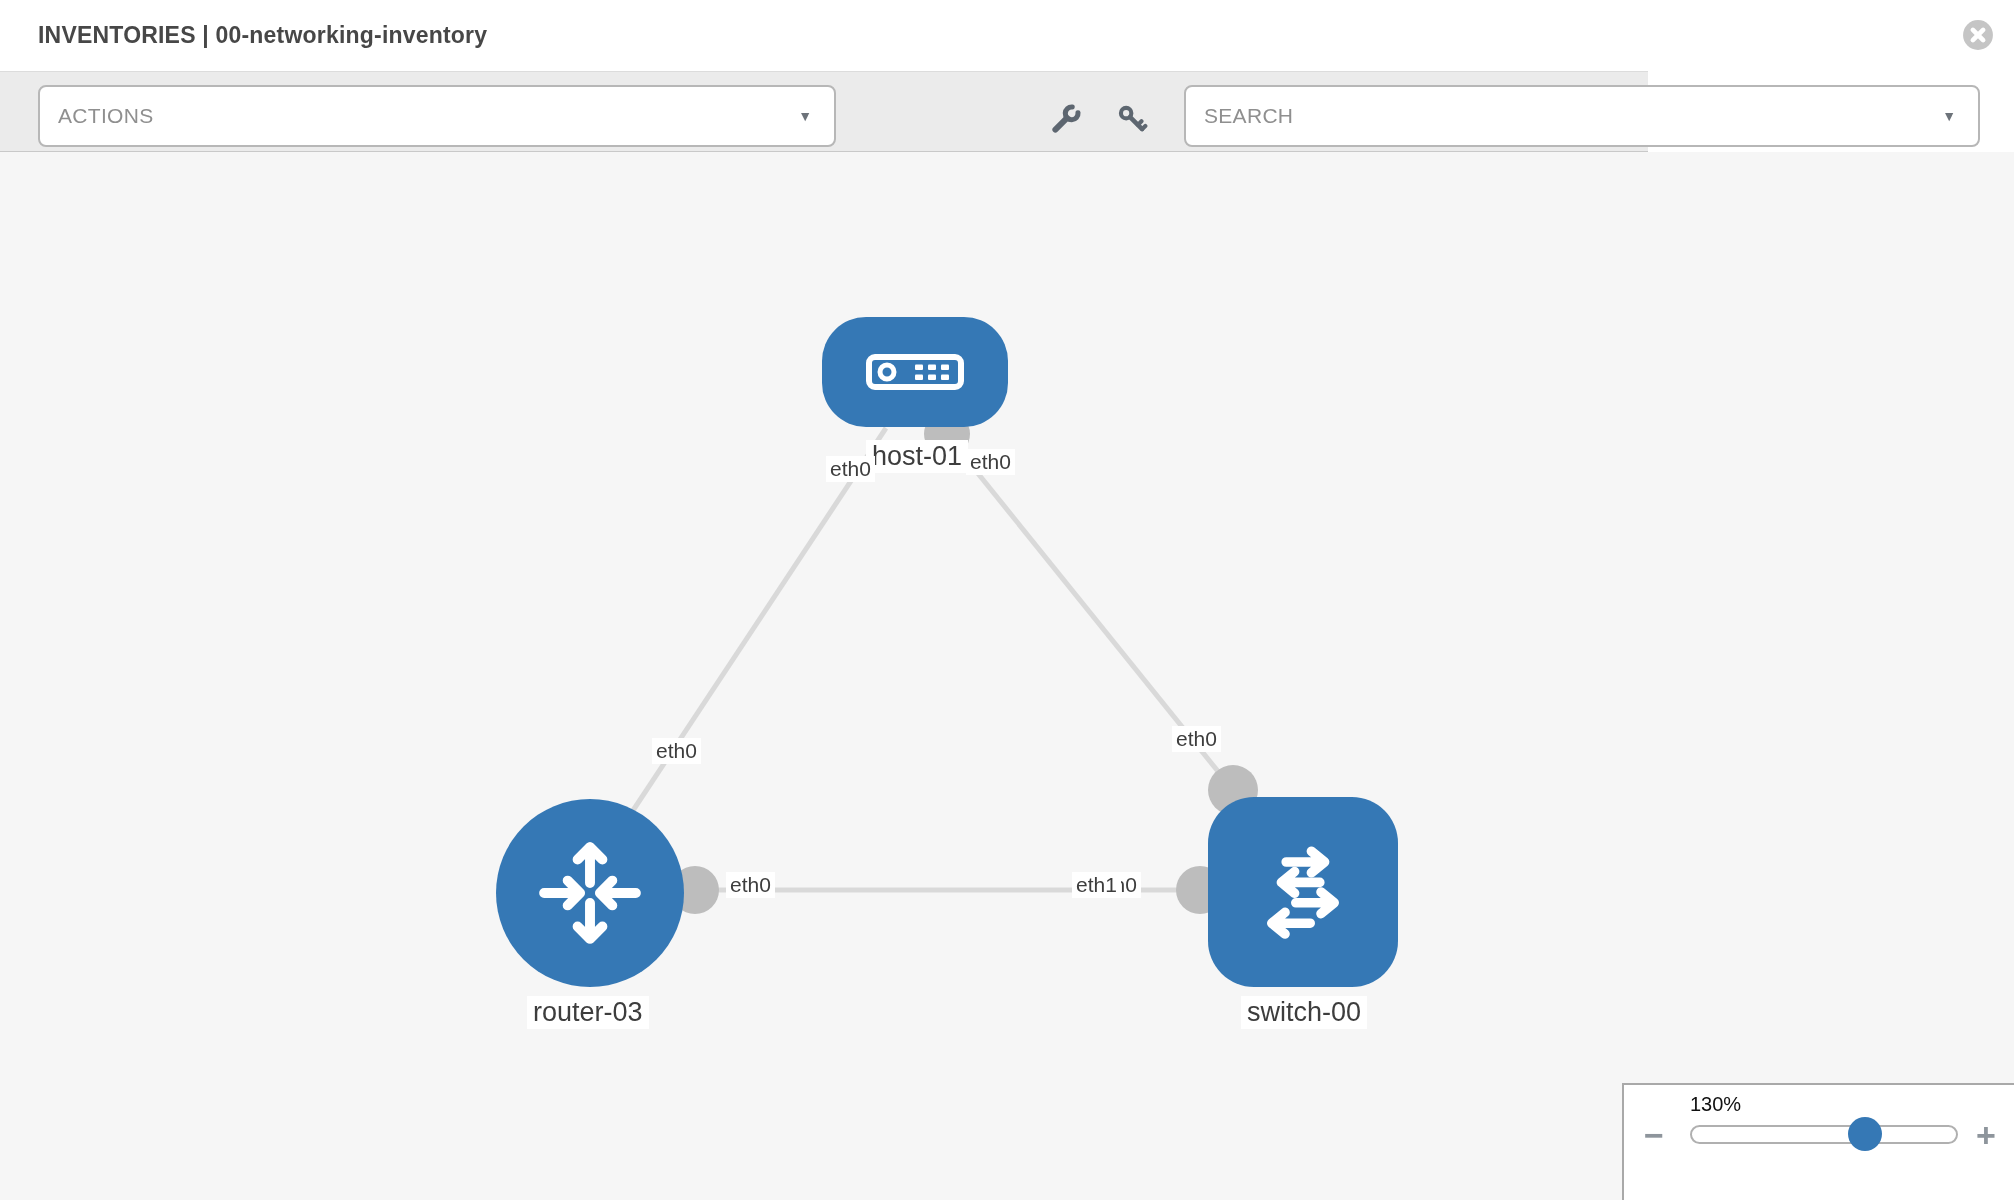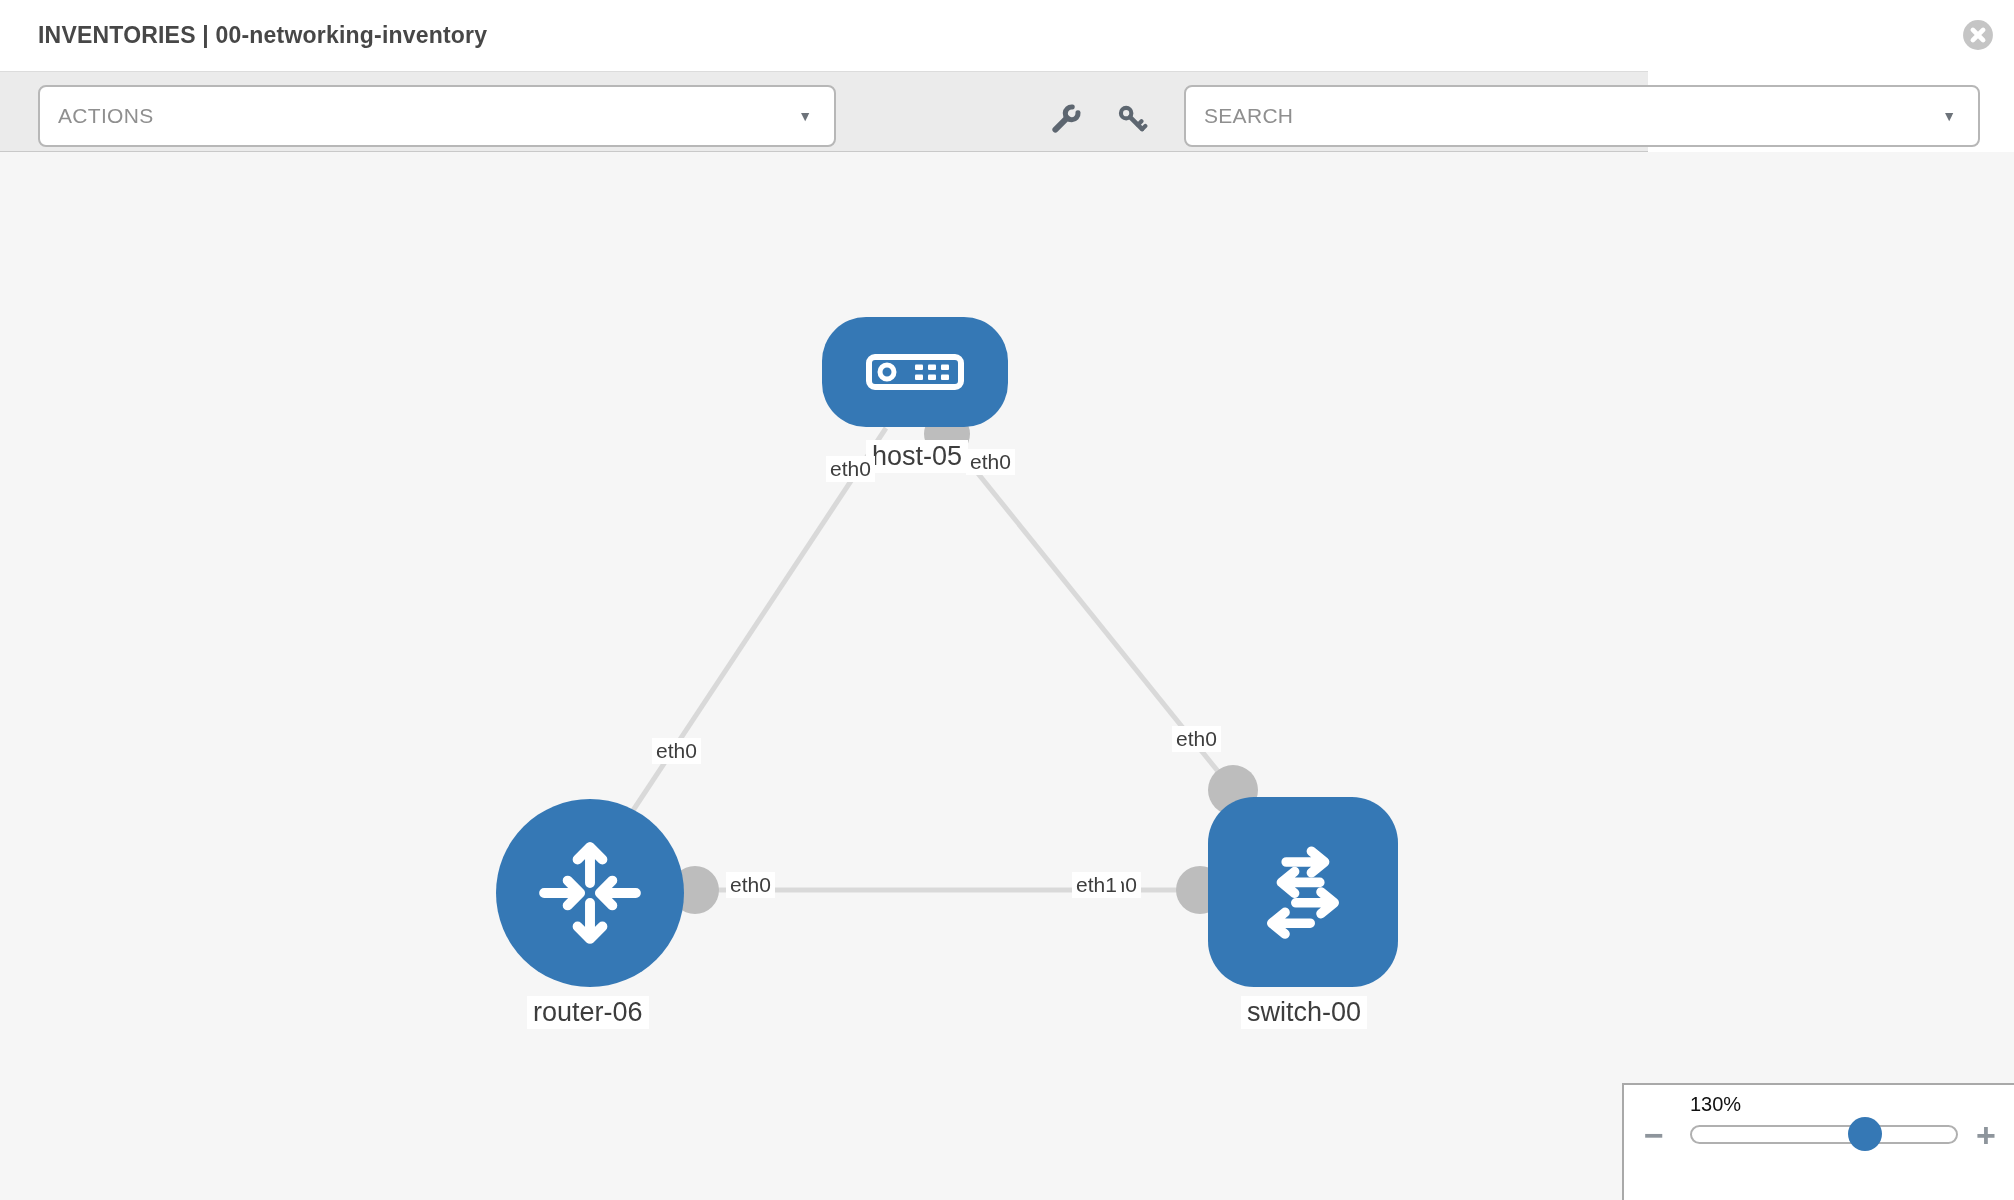--- a/index.html
+++ b/index.html
@@ -125,22 +125,22 @@
       <svg width="120" height="120" viewBox="0 0 100 100">
         <g fill="none" stroke="#ffffff" stroke-width="8" stroke-linecap="round" stroke-linejoin="round">
           <path d="M36 25 L66 25 M57 16 L68 25 L57 34"></path>
           <path d="M64 42 L34 42 M43 33 L32 42 L43 51"></path>
           <path d="M44 59 L74 59 M65 50 L76 59 L65 68"></path>
           <path d="M56 76 L26 76 M35 67 L24 76 L35 85"></path>
         </g>
       </svg>
     </div>
 
-    <span class="lbl node-name" style="left:866px;top:288px;">host-05</span>
-    <span class="lbl node-name" style="left:527px;top:844px;">router-06</span>
+    <span class="lbl node-name" style="left:866px;top:288px;">host-01</span>
+    <span class="lbl node-name" style="left:527px;top:844px;">router-03</span>
     <span class="lbl node-name" style="left:1241px;top:844px;">switch-00</span>
 
     <span class="lbl iface" style="left:826px;top:304px;">eth0</span>
     <span class="lbl iface" style="left:966px;top:297px;">eth0</span>
     <span class="lbl iface" style="left:652px;top:586px;">eth0</span>
     <span class="lbl iface" style="left:1172px;top:574px;">eth0</span>
     <span class="lbl iface" style="left:726px;top:720px;">eth0</span>
     <span class="lbl iface" style="left:1092px;top:720px;">eth0</span>
     <span class="lbl iface" style="left:1072px;top:720px;">eth1</span>
   </div>

